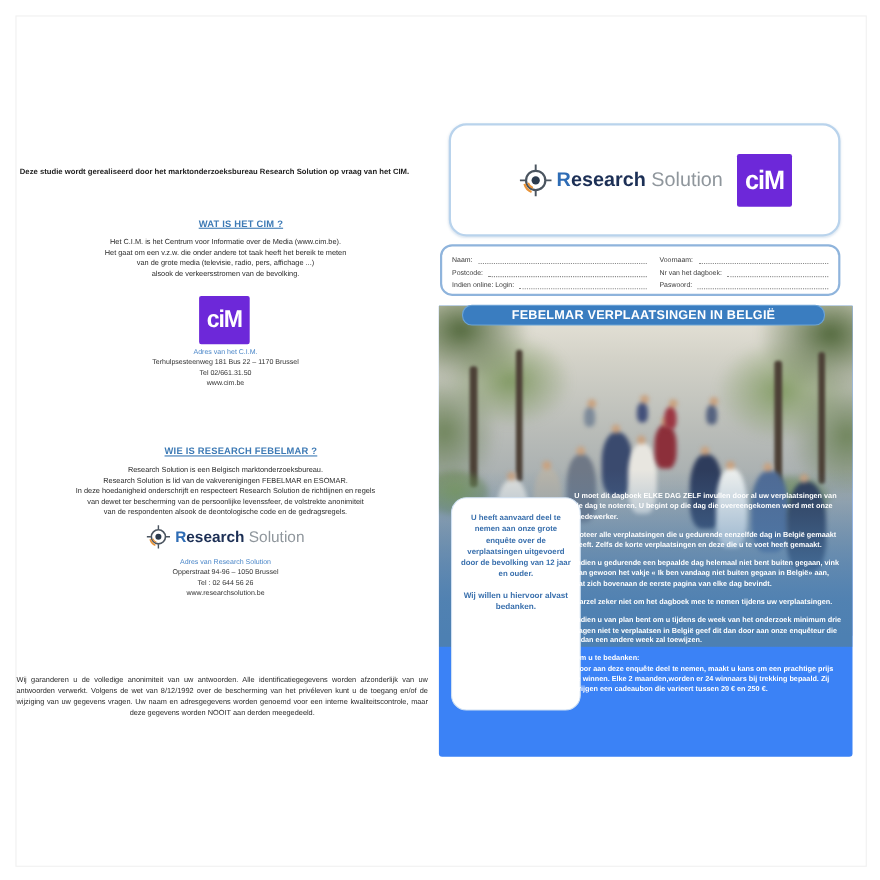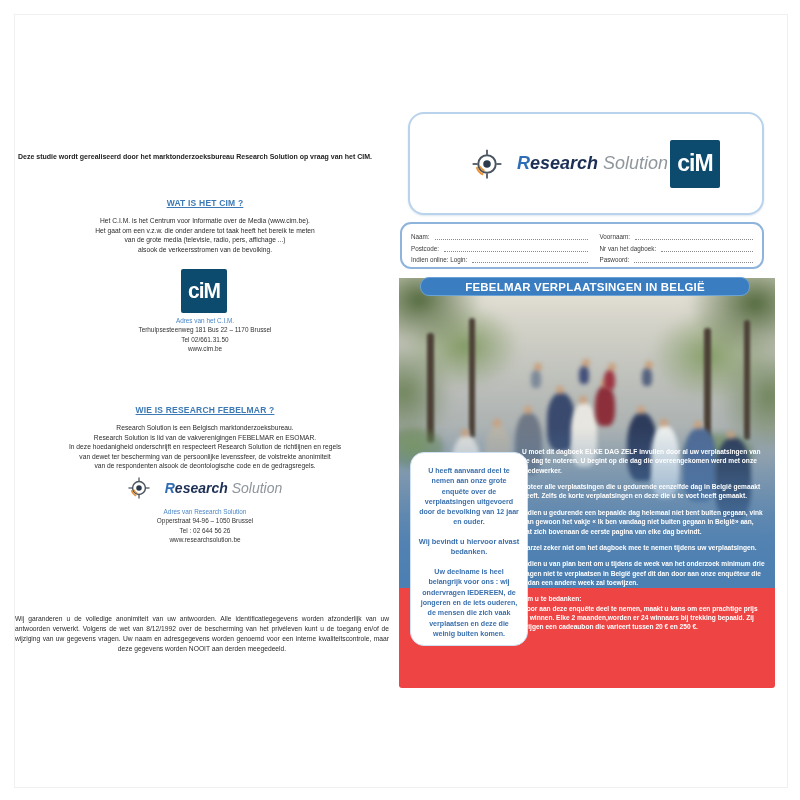--- a/index.html
+++ b/index.html
@@ -5,34 +5,34 @@
   html,body{margin:0;padding:0;}
   body{
     width:800px;height:800px;background:#ffffff;position:relative;
     font-family:"Liberation Sans", sans-serif;color:#1a1a1a;overflow:hidden;
   }
   .sheet{position:absolute;left:14px;top:14px;width:772px;height:772px;border:1px solid #f0f0f0;}
 
   
   .page-left{position:absolute;left:15px;top:0;width:378px;height:800px;}
   .intro{position:absolute;left:3px;top:152px;width:368px;font-size:7px;font-weight:bold;color:#222;line-height:1.35;}
-  .h-blue{position:absolute;left:15px;width:350px;text-align:center;color:#3d7ab5;font-weight:bold;font-size:8.5px;text-decoration:underline;letter-spacing:.2px;}
+  .h-blue{position:absolute;left:29px;width:350px;text-align:center;color:#3d7ab5;font-weight:bold;font-size:8.5px;text-decoration:underline;letter-spacing:.2px;}
   .pos-h1{top:198px;}
   .pos-h2{top:405px;}
   .body-block{position:absolute;left:5px;width:370px;text-align:center;font-size:6.7px;color:#2b2b2b;line-height:1.42;}
   .pos-p1{top:216px;}
   .pos-p2{top:423px;}
-  .cim-logo{position:absolute;background:#0c4a6e;color:#fff;display:flex;align-items:center;justify-content:center;border-radius:2px;}
+  .cim-logo{position:absolute;background:#6d28d9;color:#fff;display:flex;align-items:center;justify-content:center;border-radius:2px;}
   .cim-logo .cim-word{font-weight:bold;letter-spacing:-1px;transform:scaleY(1.05);}
   .pos-logo1{left:166px;top:269px;width:46px;height:44px;font-size:21px;}
   .addr{position:absolute;left:15px;width:350px;text-align:center;font-size:6.4px;color:#333;line-height:1.45;}
   .pos-addr1{top:316px;}
   .pos-addr2{top:507px;}
   .addr-title{color:#4a86c8;}
-  .rs-logo{display:flex;align-items:center;justify-content:center;gap:15px;font-style:italic;}
+  .rs-logo{display:flex;align-items:center;justify-content:center;gap:4px;}
   .pos-rslogo1{position:absolute;left:15px;top:477px;width:350px;}
   .rs-logo .rs-word1{font-weight:bold;color:#1c2f55;}
   .rs-logo .rs-r{color:#2e6cb5;}
   .rs-logo .rs-word2{color:#8f969c;}
   .rs-small{font-size:14px;}
   .rs-small svg{width:22px;height:22px;}
   .rs-big{font-size:18px;}
   .rs-big svg{width:30px;height:30px;}
   .privacy{position:absolute;left:0px;top:614px;width:374px;font-size:6.7px;color:#2b2b2b;line-height:1.5;text-align:justify;text-align-last:center;}
 
@@ -41,21 +41,21 @@
   .logo-card{position:absolute;left:10px;top:112px;width:352px;height:99px;border:2px solid #b9d3ec;border-radius:16px;background:#fff;display:flex;align-items:center;box-shadow:0 1px 2px rgba(120,160,200,.25);}
   .logo-card .rs-logo{margin-left:62px;}
   .card-cim{margin-left:auto;margin-right:42px;width:50px;height:48px;font-size:23px;position:static;}
 
   .form-box{position:absolute;left:2px;top:222px;width:364px;height:47px;border:2px solid #8fb4dc;border-radius:11px;background:#fff;box-sizing:border-box;padding:5px 9px 4px 9px;display:grid;grid-template-columns:1.15fr 1fr;column-gap:12px;}
   .form-col{display:flex;flex-direction:column;justify-content:space-between;}
   .field-row{display:flex;align-items:flex-end;height:11px;}
   .field-row .flabel{font-size:6.3px;color:#3a3a3a;white-space:nowrap;}
   .field-row .dots{flex:1;margin-left:5px;border-bottom:1px dotted #8a8a8a;height:7px;}
 
-  .blue-panel{position:absolute;left:1px;top:278px;width:376px;height:410px;background:#ef4444;border-radius:0 0 3px 3px;overflow:hidden;}
+  .blue-panel{position:absolute;left:1px;top:278px;width:376px;height:410px;background:#3b82f6;border-radius:0 0 3px 3px;overflow:hidden;}
   .photo{position:absolute;left:0;top:0;width:376px;height:300px;
     background:linear-gradient(180deg,#e9e5da 0%,#d3d2c8 16%,#b9bcb8 38%,#a3abae 58%,#8d9dab 74%,#7b93ad 88%,#6d8bb0 100%);}
   .canopy{position:absolute;top:-15px;width:150px;height:185px;filter:blur(4px);}
   .canopy-left{left:-25px;background:
     radial-gradient(ellipse 90px 70px at 30% 20%, rgba(74,98,52,.95), transparent 70%),
     radial-gradient(ellipse 80px 60px at 60% 45%, rgba(110,140,75,.8), transparent 70%),
     radial-gradient(ellipse 70px 80px at 20% 70%, rgba(88,115,62,.75), transparent 70%);}
   .canopy-right{right:-25px;background:
     radial-gradient(ellipse 95px 75px at 70% 22%, rgba(74,98,52,.95), transparent 70%),
     radial-gradient(ellipse 85px 65px at 40% 50%, rgba(116,146,80,.8), transparent 70%),
@@ -216,22 +216,21 @@
       <div class="person" style="left:52px;top:158px;width:30px;height:72px;background:#e4e2dc;"></div>
       <div class="person" style="left:205px;top:92px;width:11px;height:20px;background:#9c3642;"></div>
       <div class="person" style="left:180px;top:88px;width:10px;height:18px;background:#43507a;"></div>
       <div class="person" style="left:132px;top:92px;width:10px;height:18px;background:#7d8a99;"></div>
       <div class="person" style="left:243px;top:90px;width:10px;height:18px;background:#55627f;"></div>
       <div class="photo-fade"></div>
     </div>
 
     <div class="intro-box">
       <div class="bx-p1">U heeft aanvaard deel te nemen aan onze grote enquête over de verplaatsingen uitgevoerd door de bevolking van 12 jaar en ouder.</div>
-      <div class="bx-p2">Wij bevindt u hiervoor alvast bedanken.</div>
-      <div class="bx-p3"><span>Uw deelname is heel belangrijk voor ons : wij ondervragen </span><span class="bx-strong">IEDEREEN,</span><span> de jongeren en de iets ouderen, de mensen die zich vaak verplaatsen en deze die weinig buiten komen.</span></div>
+      <div class="bx-p2">Wij willen u hiervoor alvast bedanken.</div>
     </div>
 
     <div class="info-col">
       <div class="ipara">U moet dit dagboek ELKE DAG ZELF invullen door al uw verplaatsingen van de dag te noteren. U begint op die dag die overeengekomen werd met onze medewerker.</div>
       <div class="ipara">Noteer alle verplaatsingen die u gedurende eenzelfde dag in België gemaakt heeft. Zelfs de korte verplaatsingen en deze die u te voet heeft gemaakt.</div>
       <div class="ipara">Indien u gedurende een bepaalde dag helemaal niet bent buiten gegaan, vink dan gewoon het vakje « Ik ben vandaag niet buiten gegaan in België» aan, dat zich bovenaan de eerste pagina van elke dag bevindt.</div>
       <div class="ipara">Aarzel zeker niet om het dagboek mee te nemen tijdens uw verplaatsingen.</div>
       <div class="ipara">Indien u van plan bent om u tijdens de week van het onderzoek  minimum drie dagen niet te verplaatsen in België geef dit dan door aan onze enquêteur die u dan een andere week zal toewijzen.</div>
       <div class="ithanks-h">Om u te bedanken:</div>
       <div>Door aan deze enquête deel te nemen, maakt u kans om een prachtige prijs te winnen. Elke 2 maanden,worden er 24 winnaars bij trekking bepaald. Zij krijgen een cadeaubon die varieert tussen 20 € en 250 €.</div>

